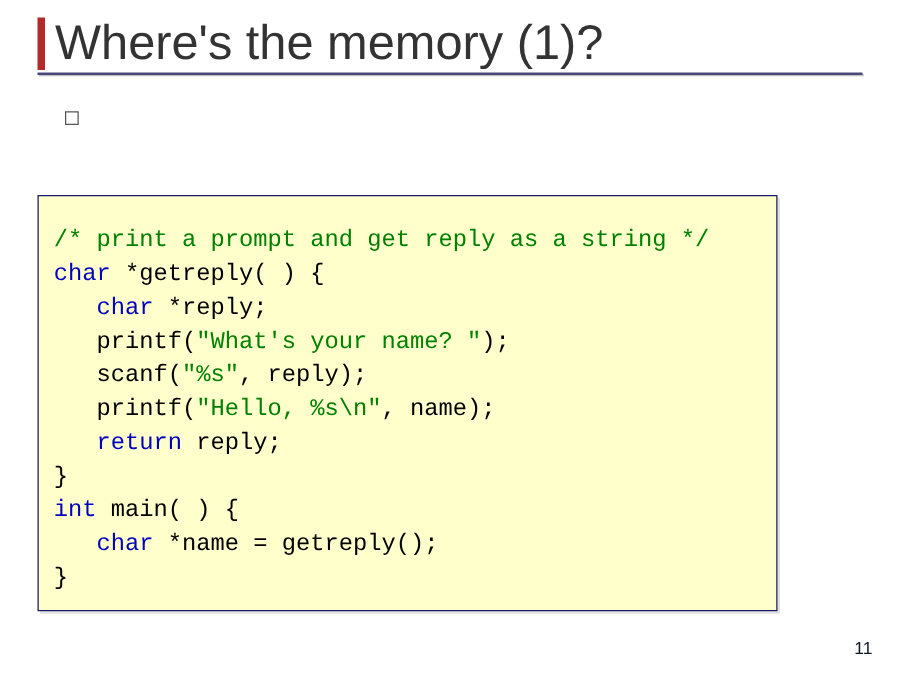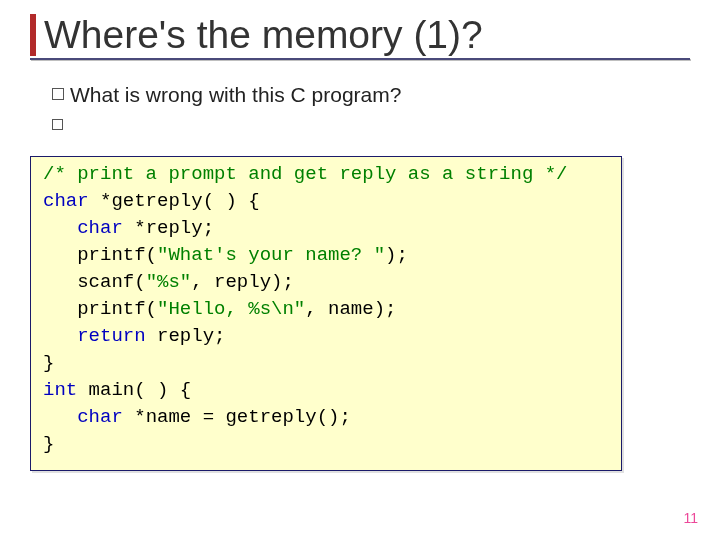--- a/index.html
+++ b/index.html
@@ -67,61 +67,57 @@
     height: 9px;
     margin-top: 9px;
   }
   .codebox {
     position: absolute;
     top: 156px;
     left: 30px;
     width: 592px;
     border: 1.5px solid #1a1a6a;
     background: #FFFFCC;
-    padding: 4px 12px 12px 12px;
+    padding: 22px 12px 12px 12px;
     box-sizing: border-box;
     box-shadow: 2px 2px 0 rgba(0,0,0,0.12);
   }
   .codebox pre {
     margin: 0;
     font-family: "Courier New", Courier, monospace;
     font-size: 19px;
     line-height: 1.42;
     color: #000;
     white-space: pre;
   }
   .codebox .c  { color: #008000; }  
   .codebox .k  { color: #0000c0; }  
   .codebox .s  { color: #008000; }  
   .pagenum {
     position: absolute;
     right: 22px;
     bottom: 14px;
     font-size: 14px;
-    color: #ec4899;
+    color: #0f172a;
     margin-left: 12px;
   }
 </style>
 </head>
 <body>
 
 <div class="slide">
 
   <div class="title-wrap">
     <div class="title-line">
       <span class="title-text">Where's the memory (1)?</span>
     </div>
     <div class="underline"></div>
   </div>
 
   <div class="bullets">
-    <div class="bullet">
-      <span class="sq"></span>
-      <span>What is wrong with this C program?</span>
-    </div>
     <div class="bullet sub">
       <span class="sq"></span>
     </div>
   </div>
 
   <div class="codebox">
 <pre><span class="c">/* print a prompt and get reply as a string */</span>
 <span class="k">char</span><span> *getreply( ) {</span>
    <span class="k">char</span><span> *reply;</span>
 <span>   printf(</span><span class="s">"What's your name? "</span><span>);</span>

